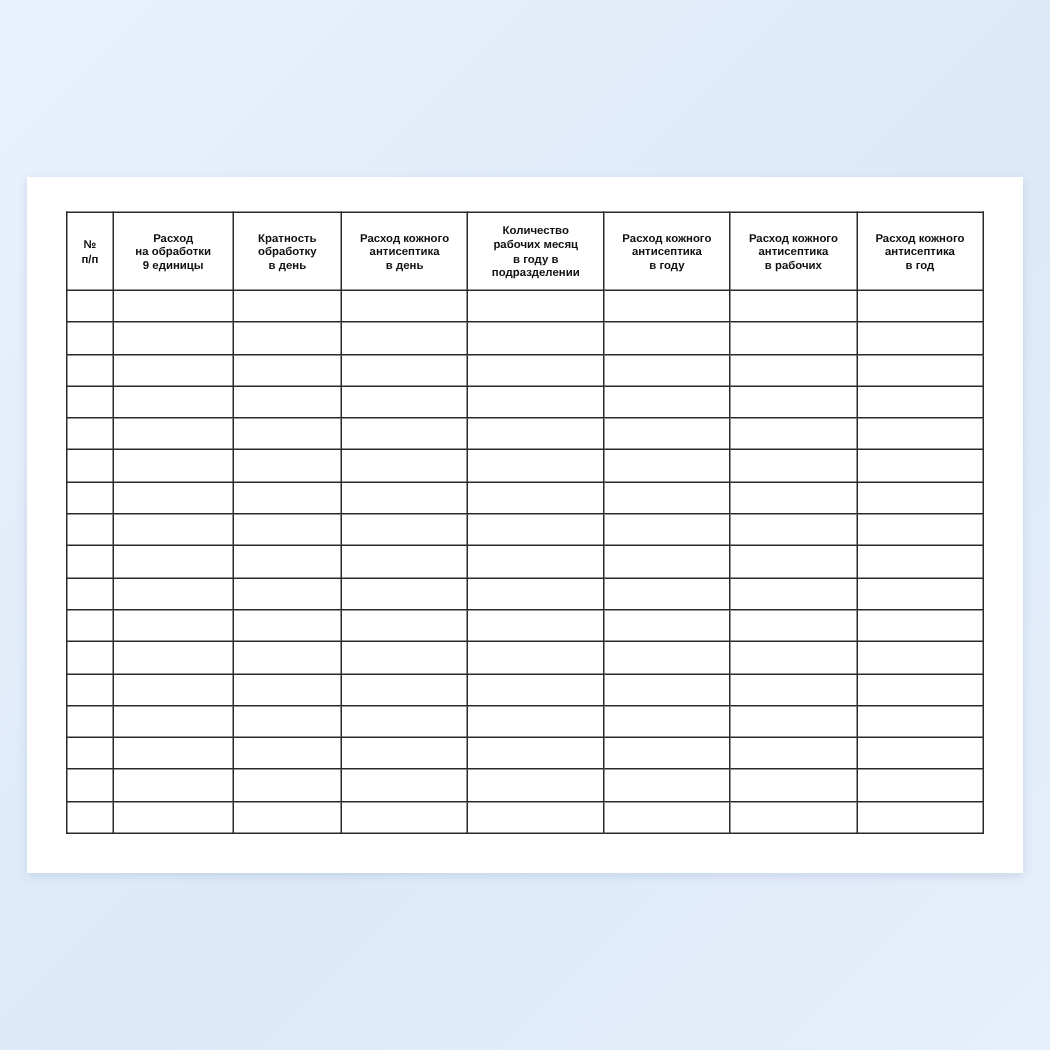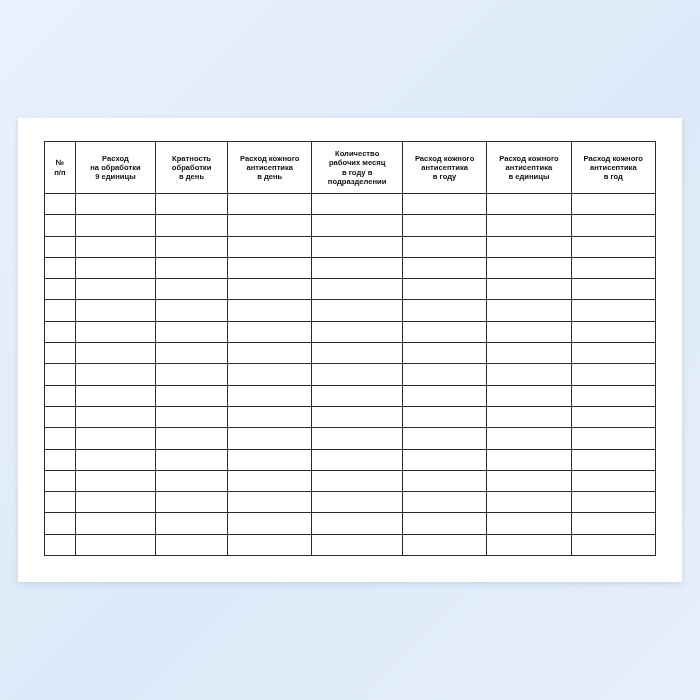--- a/index.html
+++ b/index.html
@@ -85,21 +85,21 @@
                 <span class="hl">№</span>
                 <span class="hl">п/п</span>
               </th>
               <th>
                 <span class="hl">Расход</span>
                 <span class="hl">на обработки</span>
                 <span class="hl">9 единицы</span>
               </th>
               <th>
                 <span class="hl">Кратность</span>
-                <span class="hl">обработки</span>
+                <span class="hl">обработку</span>
                 <span class="hl">в день</span>
               </th>
               <th>
                 <span class="hl">Расход кожного</span>
                 <span class="hl">антисептика</span>
                 <span class="hl">в день</span>
               </th>
               <th>
                 <span class="hl">Количество</span>
                 <span class="hl">рабочих месяц</span>
@@ -107,21 +107,21 @@
                 <span class="hl">подразделении</span>
               </th>
               <th>
                 <span class="hl">Расход кожного</span>
                 <span class="hl">антисептика</span>
                 <span class="hl">в году</span>
               </th>
               <th>
                 <span class="hl">Расход кожного</span>
                 <span class="hl">антисептика</span>
-                <span class="hl">в единицы</span>
+                <span class="hl">в рабочих</span>
               </th>
               <th>
                 <span class="hl">Расход кожного</span>
                 <span class="hl">антисептика</span>
                 <span class="hl">в год</span>
               </th>
             </tr>
         </thead>
         <tbody>
             <tr>

